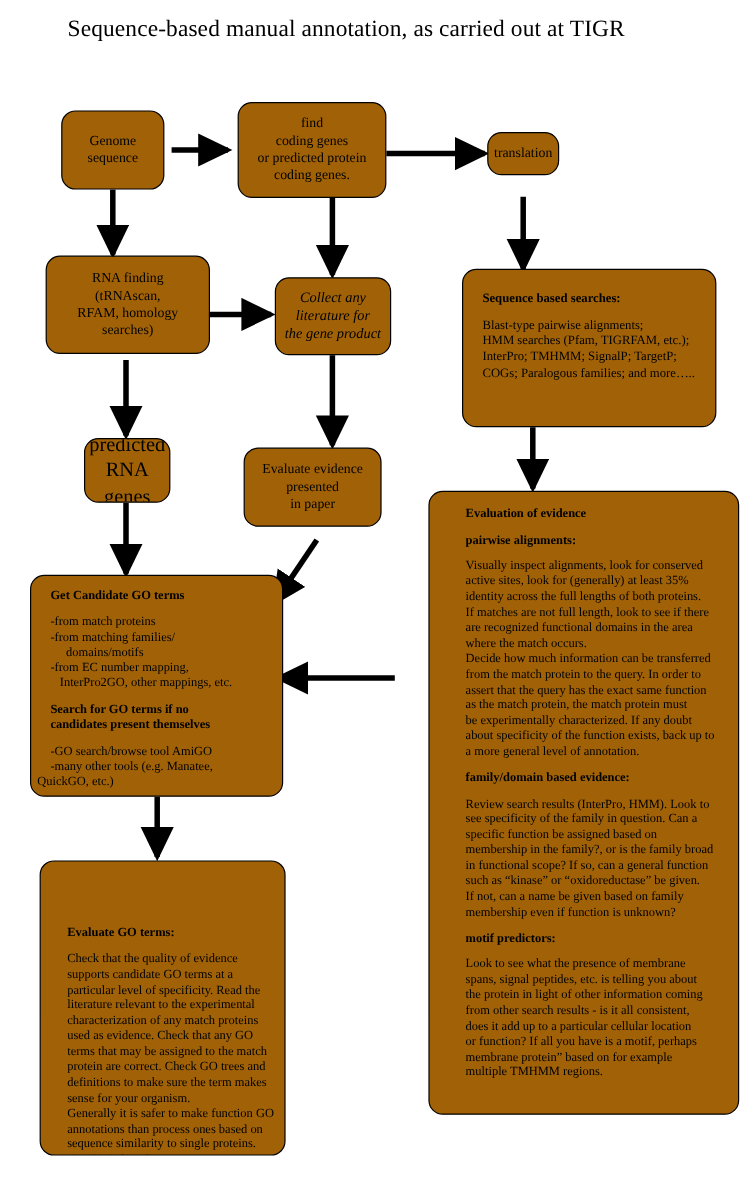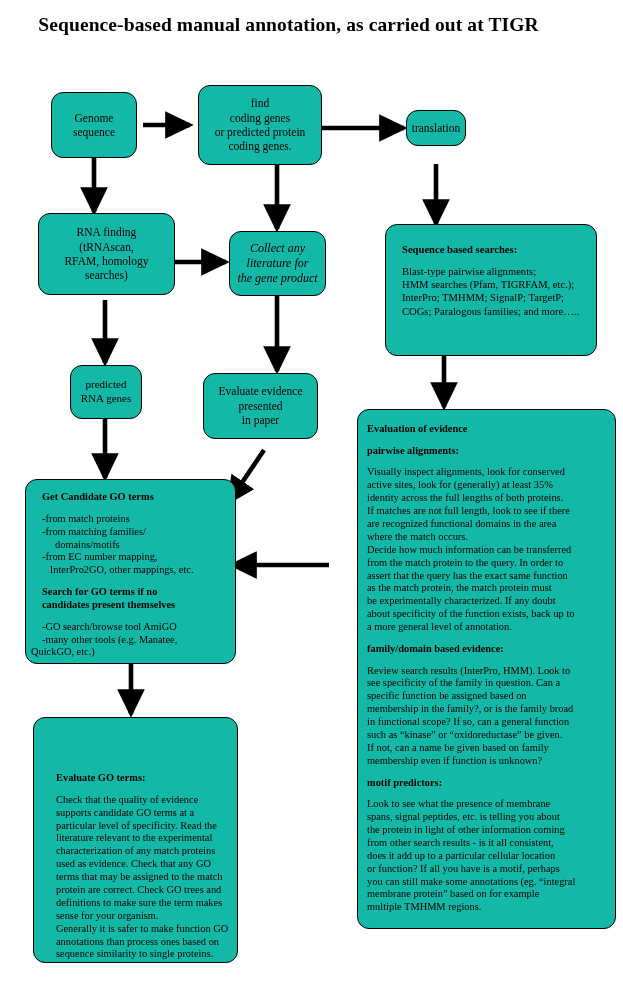--- a/index.html
+++ b/index.html
@@ -24,26 +24,25 @@
   .title {
     position: absolute;
     left: 0;
     top: 14px;
     width: 577px;
     text-align: center;
     font-size: 19.5px;
     font-family: "Liberation Serif", "DejaVu Serif", serif;
     letter-spacing: 0.1px;
     color: #000;
-    font-weight: bold;
   }
   .box {
     position: absolute;
     box-sizing: border-box;
-    background: #14b8a6;
+    background: #a16207;
     border: 1px solid #000000;
     border-radius: 12px;
     color: #000;
     overflow: hidden;
   }
   .center-box {
     display: flex;
     align-items: center;
     justify-content: center;
     text-align: center;
@@ -138,21 +137,21 @@
   </div>
 
   <div class="box center-box" style="left:229px; top:231px; width:97px; height:65px; font-size:12px;font-style:italic;">
     <div>
       <div>Collect any</div>
       <div>literature for</div>
       <div>the gene product</div>
     </div>
   </div>
 
-  <div class="box center-box" style="left:70px; top:365px; width:72px; height:54px; font-size:11px;">
+  <div class="box center-box" style="left:70px; top:365px; width:72px; height:54px; font-size:17px;">
     <div>
       <div>predicted</div>
       <div>RNA genes</div>
     </div>
   </div>
 
   <div class="box center-box" style="left:203px; top:373px; width:115px; height:66px; font-size:11.5px;">
     <div>
       <div>Evaluate evidence</div>
       <div>presented</div>
@@ -165,21 +164,21 @@
       <div class="bold">Sequence based searches:</div>
       <span class="sp"></span>
       <div>Blast-type pairwise alignments;</div>
       <div>HMM searches (Pfam, TIGRFAM, etc.);</div>
       <div>InterPro; TMHMM; SignalP; TargetP;</div>
       <div>COGs; Paralogous families; and more…..</div>
     </div>
   </div>
 
   <div class="box txt-box" style="left:357px; top:409px; width:259px; height:520px; font-size:10.4px;">
-    <div class="pad" style="padding-top:13px; padding-left:9px;">
+    <div class="pad" style="padding-top:13px; padding-left:30px;">
       <div class="bold">Evaluation of evidence</div>
       <span class="sp"></span>
       <div class="bold">pairwise alignments:</div>
       <span class="sp"></span>
       <div>Visually inspect alignments, look for conserved</div>
       <div>active sites, look for (generally) at least 35%</div>
       <div>identity across the full lengths of both proteins.</div>
       <div>If matches are not full length, look to see if there</div>
       <div>are recognized functional domains in the area</div>
       <div>where the match occurs.</div>
@@ -203,21 +202,20 @@
       <div>membership even if function is unknown?</div>
       <span class="sp"></span>
       <div class="bold">motif predictors:</div>
       <span class="sp"></span>
       <div>Look to see what the presence of membrane</div>
       <div>spans, signal peptides, etc. is telling you about</div>
       <div>the protein in light of other information coming</div>
       <div>from other search results - is it all consistent,</div>
       <div>does it add up to a particular cellular location</div>
       <div>or function? If all you have is a motif, perhaps</div>
-      <div>you can still make some annotations (eg. “integral</div>
       <div> membrane protein” based on for example</div>
       <div>multiple TMHMM regions.</div>
     </div>
   </div>
 
   <div class="box txt-box" style="left:25px; top:479px; width:211px; height:185px; font-size:10.4px;">
     <div class="pad" style="padding-top:11px; padding-left:16px;">
       <div class="bold">Get Candidate GO terms</div>
       <span class="sp"></span>
       <div>-from match proteins</div>

